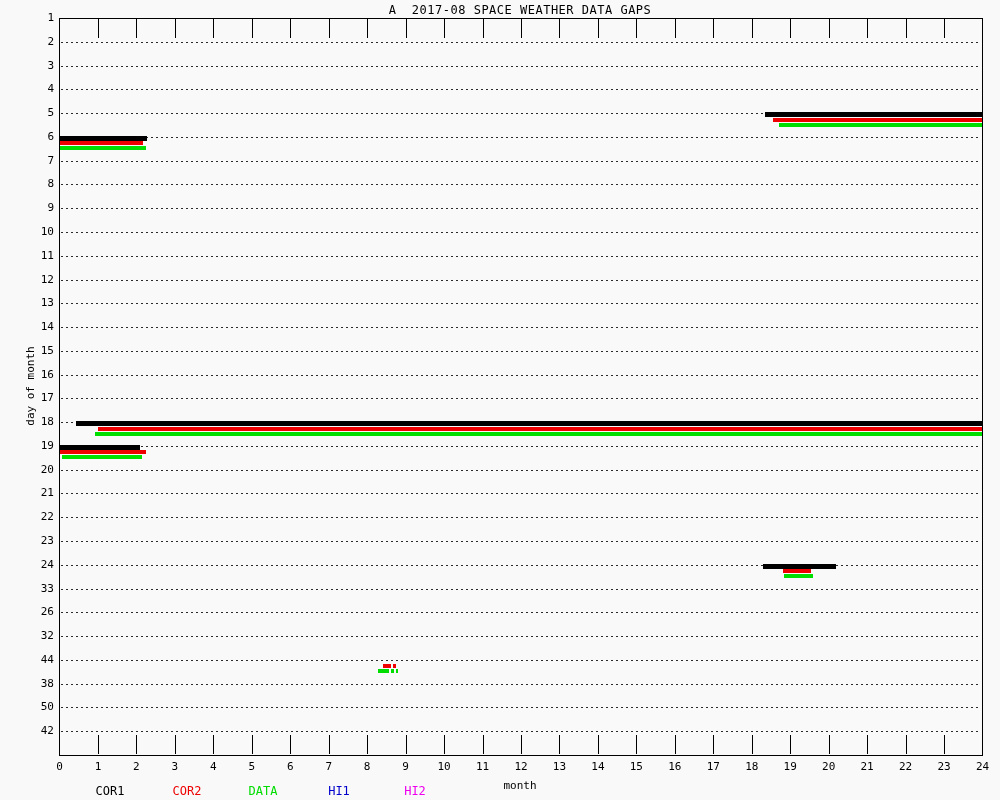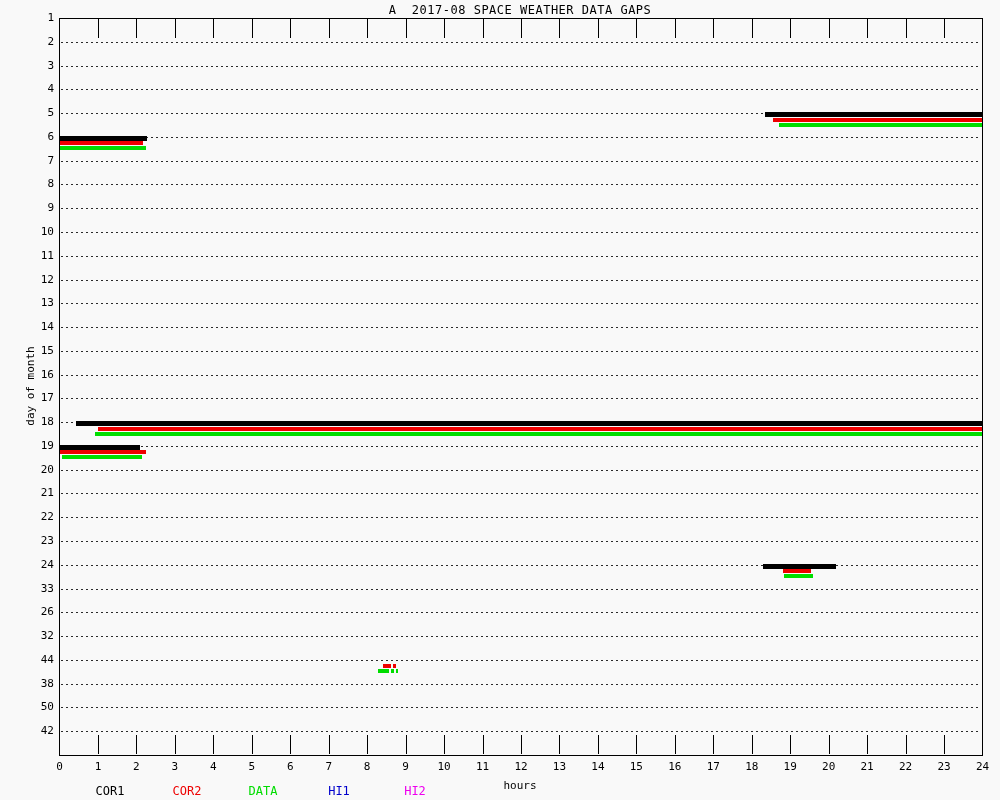--- a/index.html
+++ b/index.html
@@ -14,21 +14,21 @@
   .xlabel{position:absolute;top:779px;left:520px;transform:translateX(-50%);font-size:11px;}
   .ylabel{position:absolute;top:386px;left:30px;transform:translate(-50%,-50%) rotate(-90deg);font-size:11px;white-space:nowrap;}
   .legend-item{position:absolute;top:784px;transform:translateX(-50%);font-size:12px;}
 </style>
 </head>
 <body>
 
 <div id="chart">
   <div class="title">A  2017-08 SPACE WEATHER DATA GAPS</div>
   <div class="plot"></div>
-  <div class="xlabel">hours</div>
+  <div class="xlabel">month</div>
   <div class="ylabel">day of month</div>
   <div id="legend">
       <div class="legend-item" style="left: 110px; color: rgb(0, 0, 0);">COR1</div>
       <div class="legend-item" style="left: 187px; color: rgb(238, 0, 0);">COR2</div>
       <div class="legend-item" style="left: 263px; color: rgb(0, 221, 0);">DATA</div>
       <div class="legend-item" style="left: 339px; color: rgb(0, 0, 204);">HI1</div>
       <div class="legend-item" style="left: 415px; color: rgb(238, 0, 238);">HI2</div>
     </div>
 <div class="grid" style="left: 61px; width: 920px; top: 41.7742px;"></div>
     <div class="grid" style="left: 61px; width: 920px; top: 65.5484px;"></div>

